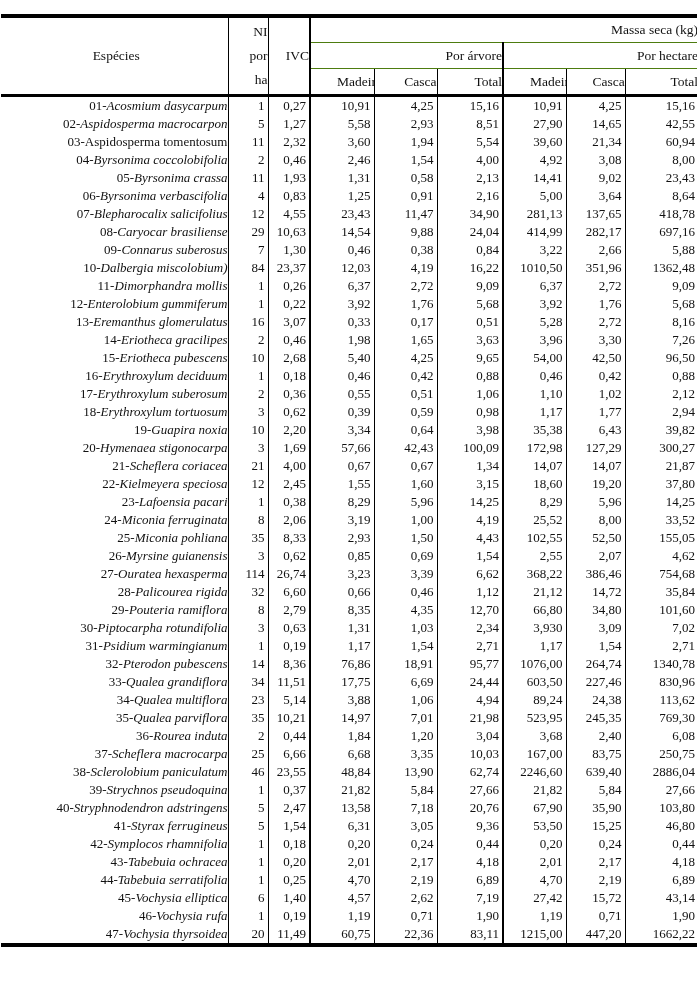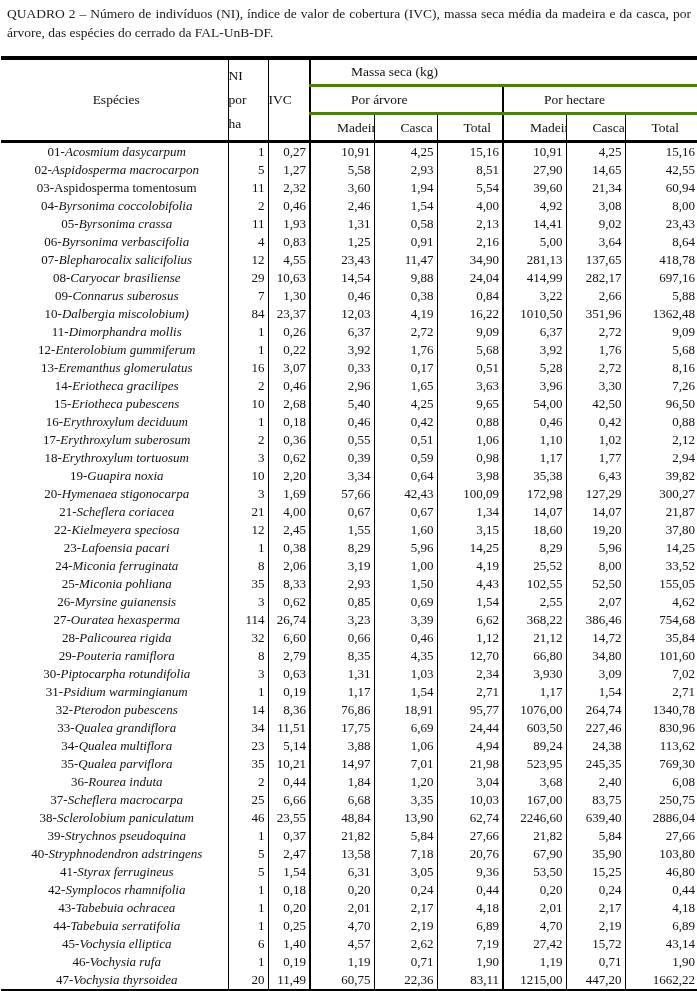--- a/index.html
+++ b/index.html
@@ -29,45 +29,44 @@
     border-bottom: 4px solid #000;
   }
   th, td {
     padding: 0;
     font-weight: normal;
     font-size: 13px;
     color: #111;
     overflow: hidden;
     white-space: nowrap;
   }
-  thead th { text-align: left; vertical-align: middle; font-size: 13.5px; }
+  thead th { text-align: right; vertical-align: middle; font-size: 13.5px; }
   thead tr.h1 th { height: 24px; }
   thead tr.h2 th { height: 25px; margin-top: 28px; }
   thead tr.h3 th { height: 25px; padding-left: 26px; }
   .th-especies { text-align: center; padding-left: 4px; }
   .ni-line { display: block; line-height: 24px; }
   
   .br1 { border-right: 1px solid #000; }
   .br2 { border-right: 2px solid #000; }
   
-  .bb1 { border-bottom: 3px solid #4d7c0f; padding-left: 40px; }
+  .bb1 { border-bottom: 1px solid #4d7c0f; padding-left: 40px; }
   
   tbody tr:first-child td { border-top: 3px solid #000; }
   tbody td { height: 18px; line-height: 18px; }
-  td.c-sp { text-align: center; padding-left: 5px; }
+  td.c-sp { text-align: right; padding-left: 5px; }
   td.num { text-align: right; padding-right: 3px; }
   .sp-name { font-style: italic; }
   .sp-name.upright { font-style: normal; }
 </style>
 </head>
 <body>
 
 <div class="page">
 
-  <p class="caption">QUADRO 2 – Número de indivíduos (NI), índice de valor de cobertura (IVC), massa seca média da madeira e da casca, por árvore, das espécies do cerrado da FAL-UnB-DF.</p>
 
   <table class="quadro">
     <colgroup>
       <col style="width:227px">
       <col style="width:40px">
       <col style="width:42px">
       <col style="width:64px">
       <col style="width:63px">
       <col style="width:66px">
       <col style="width:63px">
@@ -252,21 +251,21 @@
       <td class="c-v num br2">0,51</td>
       <td class="c-v num br1">5,28</td>
       <td class="c-v num br1">2,72</td>
       <td class="c-v num">8,16</td>
     </tr>
 
     <tr>
       <td class="c-sp br1"><span class="sp-num">14-</span><span class="sp-name">Eriotheca gracilipes</span></td>
       <td class="c-ni num br1">2</td>
       <td class="c-ivc num br2">0,46</td>
-      <td class="c-v num br1">2,96</td>
+      <td class="c-v num br1">1,98</td>
       <td class="c-v num br1">1,65</td>
       <td class="c-v num br2">3,63</td>
       <td class="c-v num br1">3,96</td>
       <td class="c-v num br1">3,30</td>
       <td class="c-v num">7,26</td>
     </tr>
 
     <tr>
       <td class="c-sp br1"><span class="sp-num">15-</span><span class="sp-name">Eriotheca pubescens</span></td>
       <td class="c-ni num br1">10</td>

